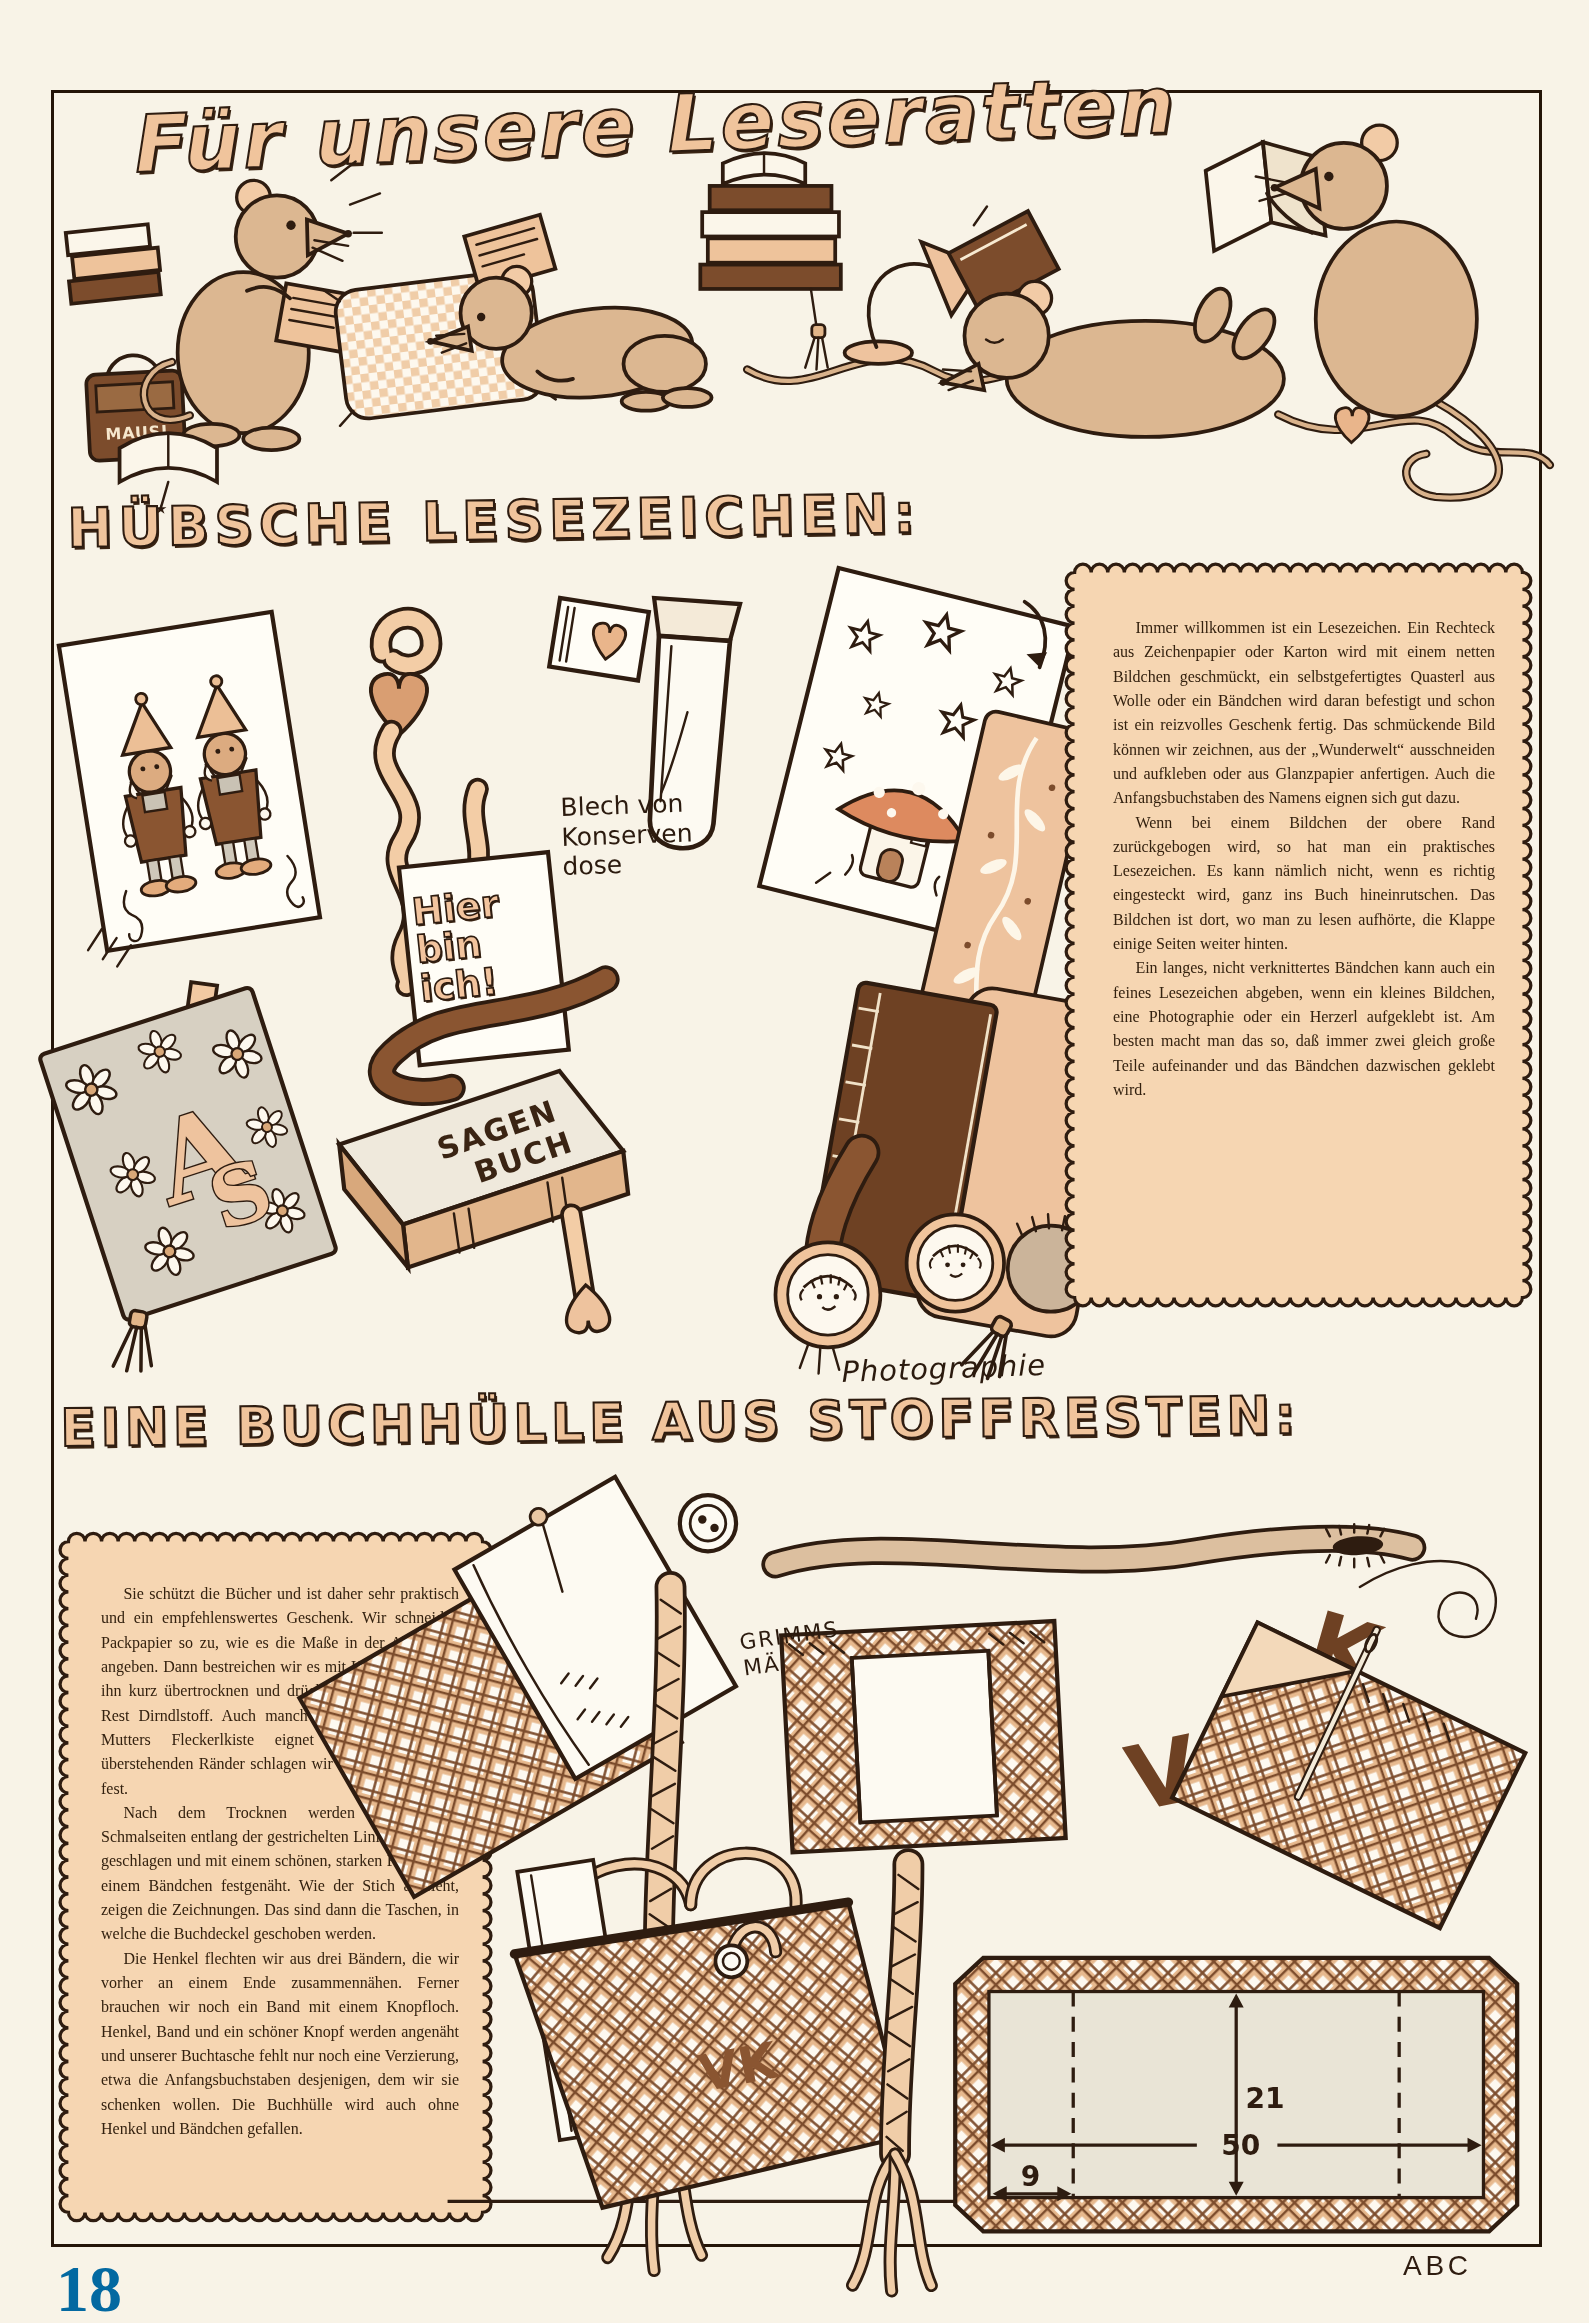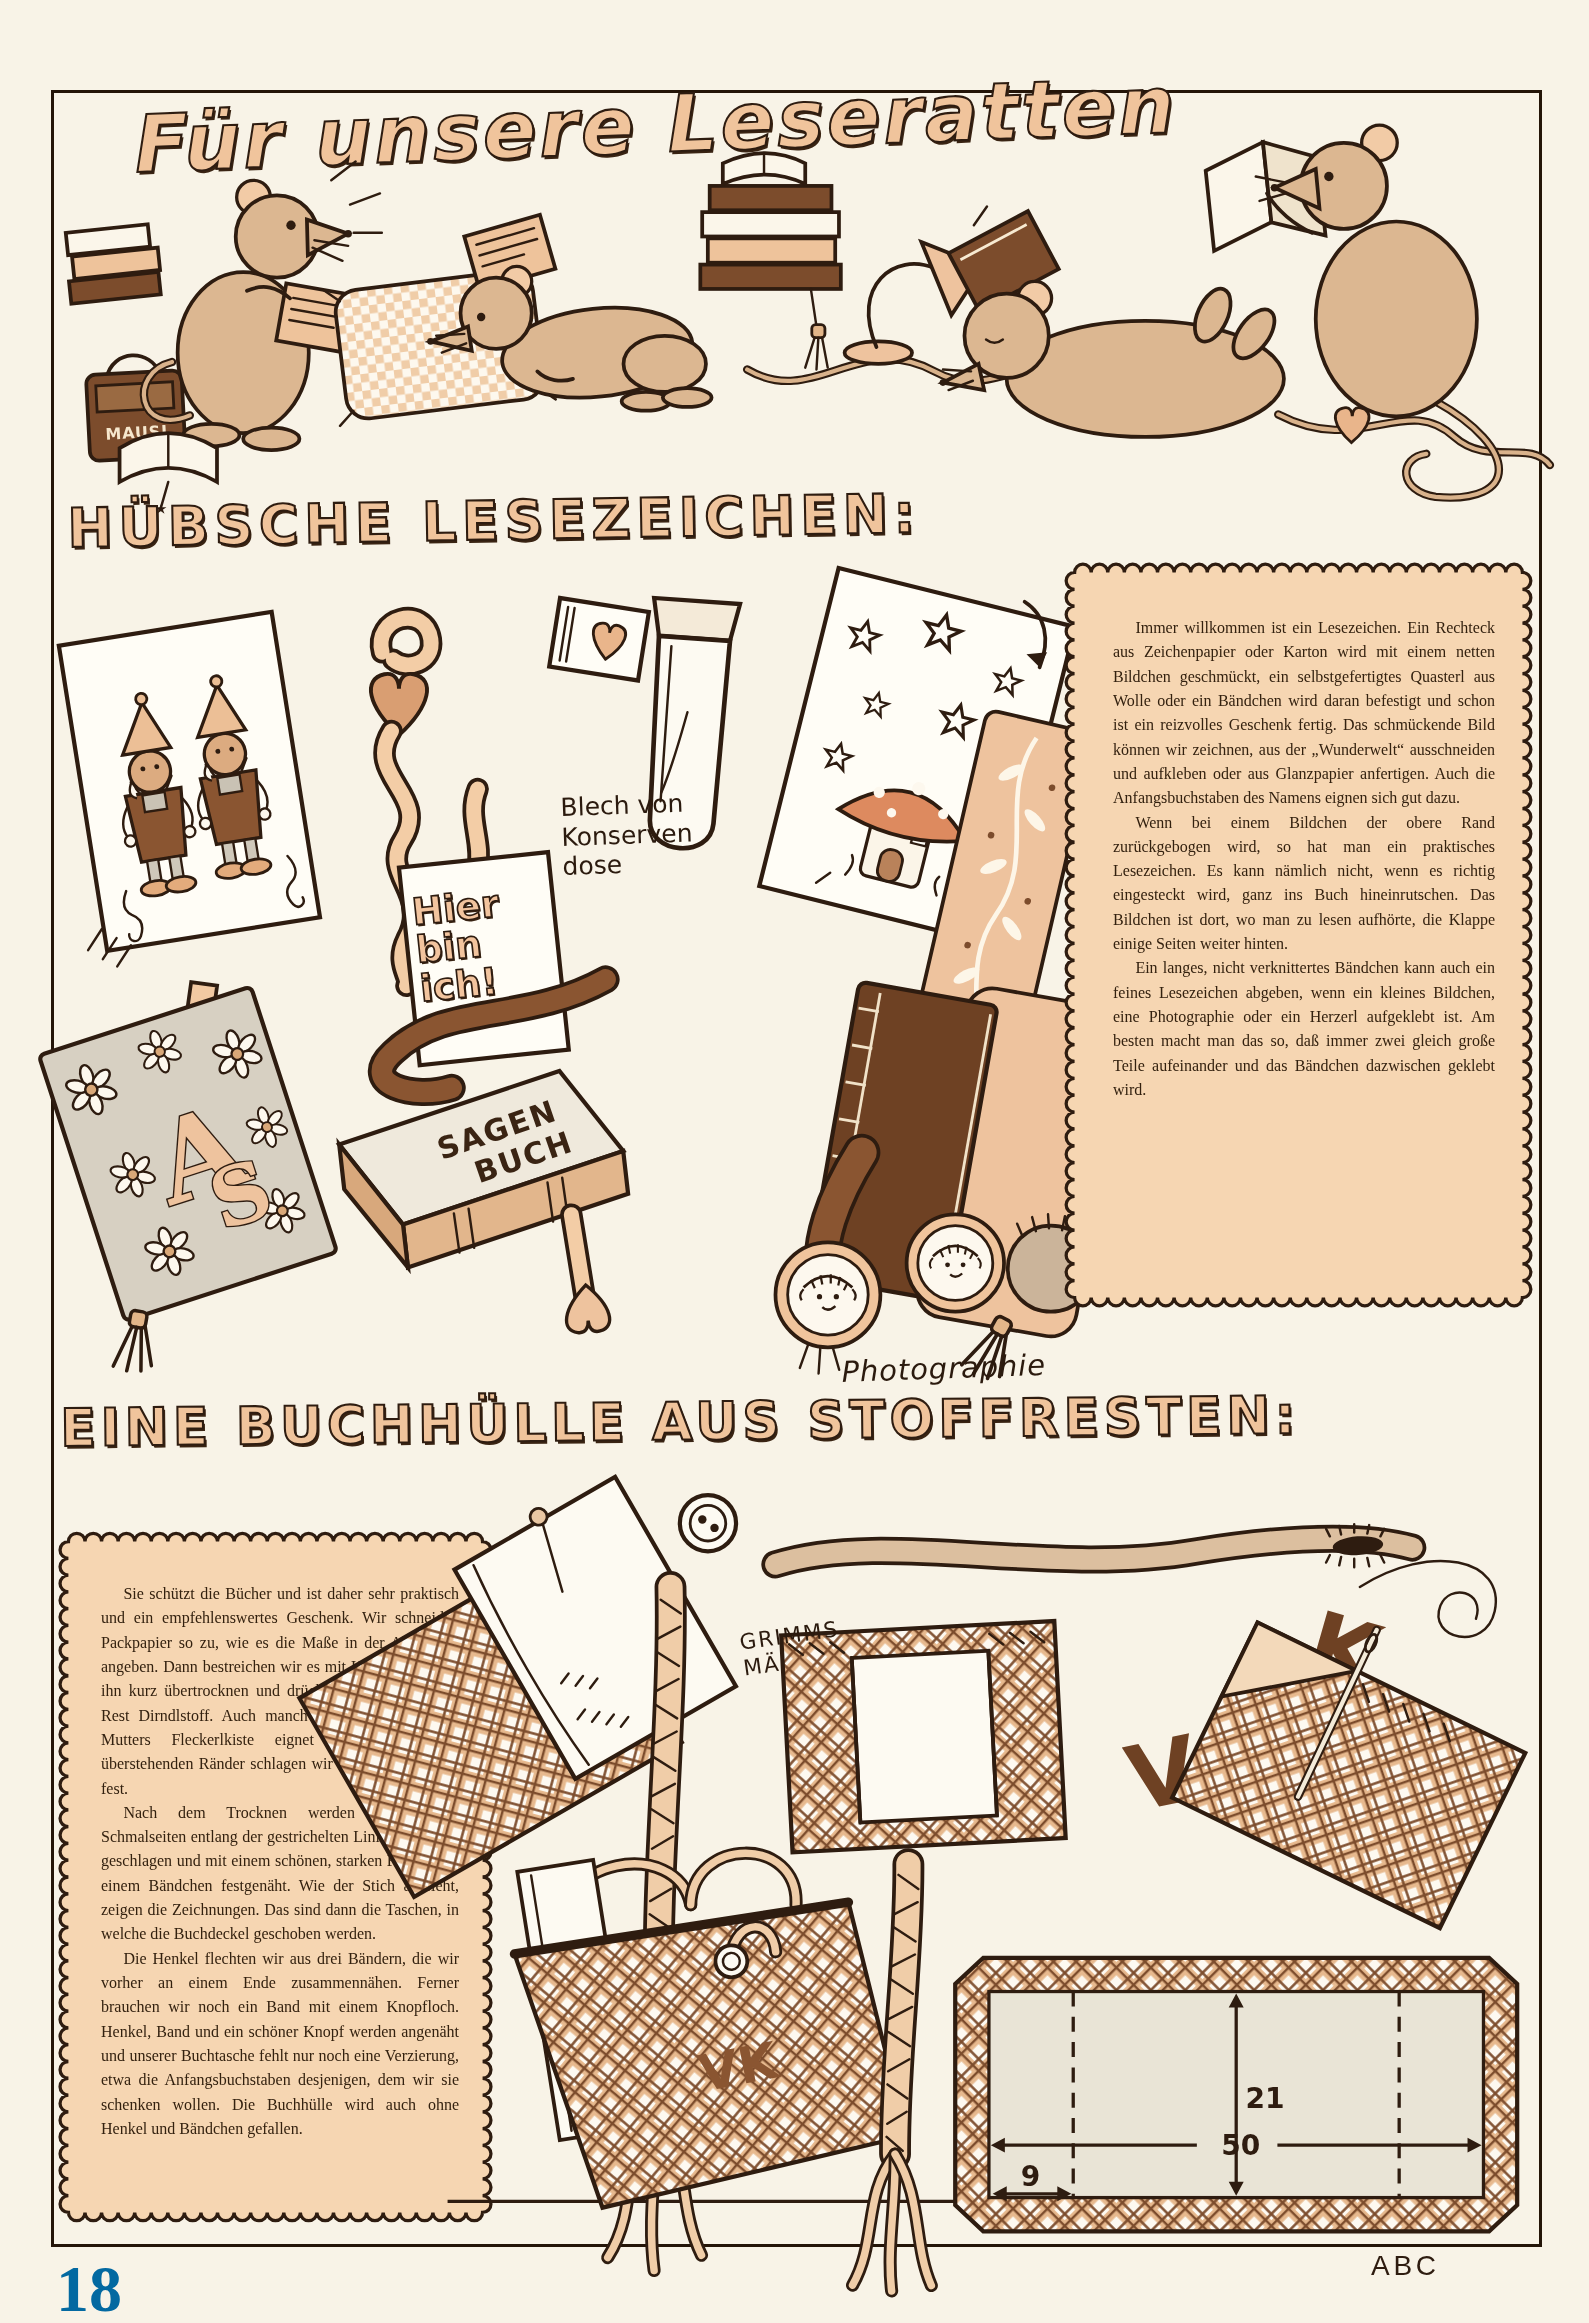--- a/index.html
+++ b/index.html
@@ -28,21 +28,21 @@
   
   .script{font-family:"DejaVu Sans",sans-serif;color:#2b1a0e;transform-origin:left top;}
   .lbl-tin{left:560px;top:793px;width:148px;font-size:25px;line-height:1.18;transform:rotate(-2deg);}
   .lbl-photo{left:841px;top:1355px;font-size:29px;font-style:italic;letter-spacing:0.9px;transform:rotate(-2deg);}
   .lbl-grimms{left:738px;top:1630px;width:112px;font-size:21.5px;letter-spacing:1.9px;line-height:1.2;transform:rotate(-8deg);}
   .lbl-here{left:416px;top:888px;width:111px;font-family:"DejaVu Sans",sans-serif;font-weight:800;
             font-size:37px;line-height:1.04;color:#f2c49e;-webkit-text-stroke:1.7px #2e1c10;
             text-shadow:1.4px 1.9px 0 #3a2413;transform:rotate(-6deg);}
   .page-num{left:56px;top:2232px;font-family:"Liberation Serif",serif;font-weight:bold;
             font-size:66px;color:#0369a1;line-height:1;margin-top:24px;}
-  .imprint{left:1371px;top:2250px;font-size:28px;letter-spacing:3.7px;color:#2e1c10;}
+  .imprint{left:1403px;top:2250px;font-size:28px;letter-spacing:3.7px;color:#2e1c10;}
   
   svg{overflow:visible;}
   .fur{fill:#dcb791;stroke:#2e1c10;stroke-width:4;}
   .ear{fill:#f2cba6;stroke:#2e1c10;stroke-width:3.5;}
   .ln{fill:none;stroke:#2e1c10;stroke-width:4;stroke-linecap:round;}
   .ln2{fill:none;stroke:#2e1c10;stroke-width:2.6;stroke-linecap:round;}
   .ink-f{fill:#2e1c10;}
   .book-peach{fill:#eec39b;stroke:#2e1c10;stroke-width:4;}
   .book-dark{fill:#7c4c2c;stroke:#2e1c10;stroke-width:4;}
   .book-light{fill:#fbf6ea;stroke:#2e1c10;stroke-width:4;}

